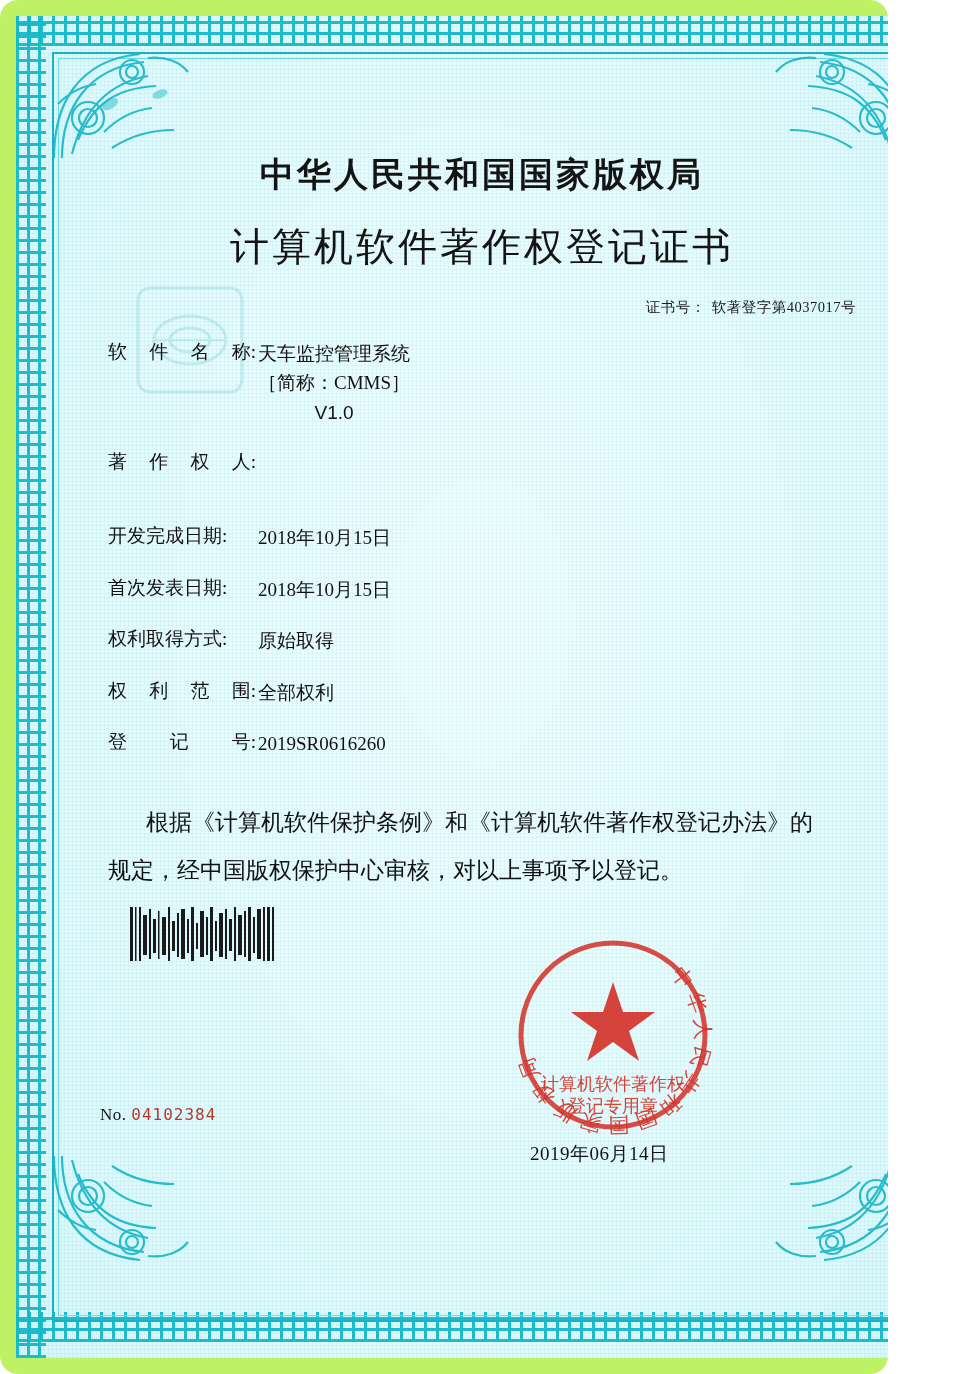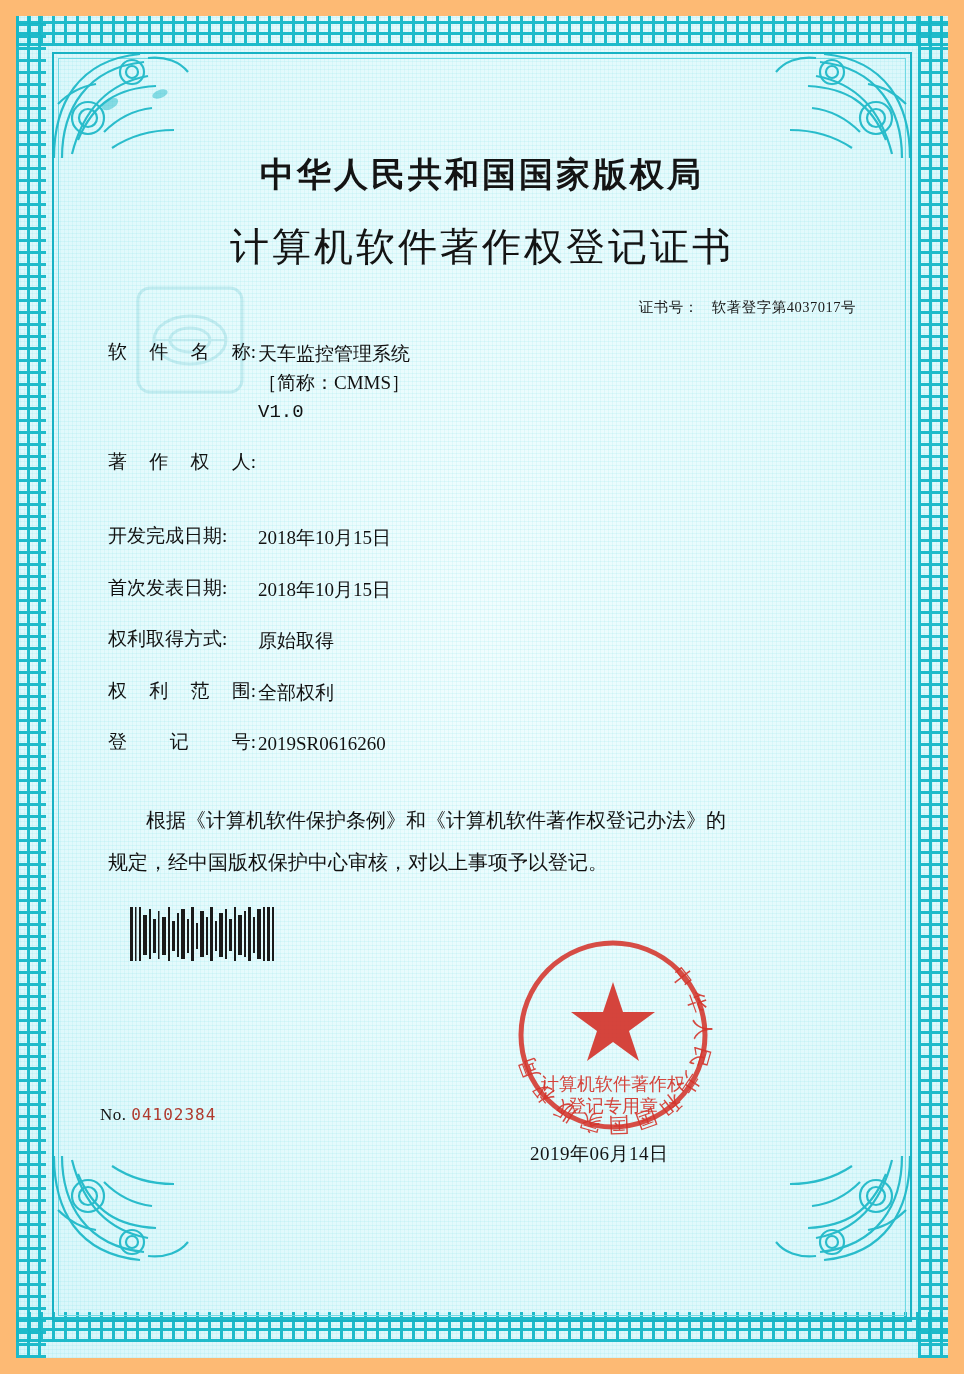--- a/index.html
+++ b/index.html
@@ -5,24 +5,25 @@
   html, body {
     margin: 0;
     padding: 0;
     background: #ffffff;
   }
   body {
     font-family: "Liberation Serif", serif;
   }
   .page {
     position: relative;
-    width: 964px;
+    width: 888px;
     height: 1374px;
-    background: #fdba74;
+    background: #bef264;
     overflow: hidden;
+    border-radius: 18px;
   }
 
   
   .bg-tint {
     position: absolute;
     left: 16px; top: 16px;
     width: 932px; height: 1342px;
     background:
       repeating-linear-gradient(0deg, rgba(0,190,200,0.07) 0 1px, rgba(255,255,255,0) 1px 4px),
       repeating-linear-gradient(90deg, rgba(0,190,200,0.06) 0 1px, rgba(255,255,255,0) 1px 4px),
@@ -121,21 +122,21 @@
     font-family: "DejaVu Serif", serif;
   }
   .cert-no {
     text-align: right;
     margin-top: 24px;
     padding-right: 56px;
     font-size: 14.5px;
     color: #1a1a1a;
     letter-spacing: 0.5px;
   }
-  .cert-no .lbl { margin-right: 13px; }
+  .cert-no .lbl { margin-right: 6px; }
 
   .fields {
     margin-top: 22px;
     padding-left: 56px;
     padding-right: 40px;
   }
   .row {
     display: flex;
     align-items: flex-start;
     margin-bottom: 6px;
@@ -154,29 +155,29 @@
     padding-right: 2px;
     box-sizing: border-box;
   }
   .row .label.spaced > span { display: inline-block; }
   .row .value {
     font-size: 19px;
     color: #111;
     line-height: 1.55;
   }
   .row .value .line2 { display: block; }
-  .row .value .line3 { display: block; font-family: Liberation Mono, monospace; }
+  .row .value .line3 { display: block; font-family: Liberation Sans, sans-serif; text-align: center; }
   .gap-lg { height: 42px; }
   .row.tall { margin-bottom: 22px; }
 
   .statement {
     margin-top: 40px;
     padding-left: 56px;
     padding-right: 56px;
-    font-size: 20px;
+    font-size: 23px;
     line-height: 2.1;
     color: #111;
     text-align: justify;
   }
   .statement .indent { text-indent: 38px; display: block; }
 
   
   .barcode {
     position: absolute;
     left: 128px; top: 905px;

